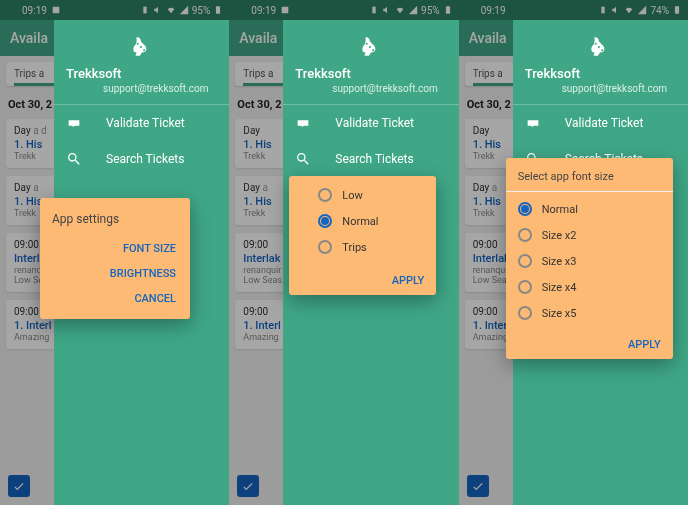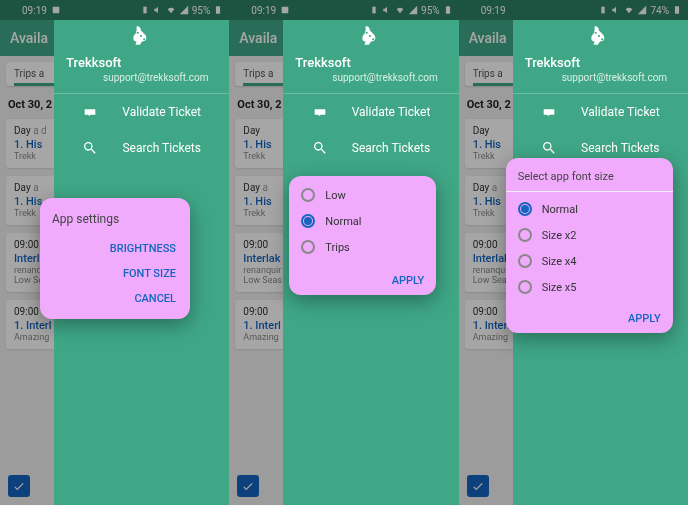--- a/index.html
+++ b/index.html
@@ -24,39 +24,39 @@
   .triptime { font-size: 10px; color: #333; }
   .triptime .sub { color: #999; font-size: 10px; }
   .triptitle { color: #1565c0; font-size: 11px; font-weight: 500; margin-top: 2px; }
   .tripmeta { color: #888; font-size: 9px; line-height: 1.2; }
 
   .checkrow { position:absolute; bottom:8px; left:8px; width:22px; height:22px; background:#1565c0; border-radius:3px; display:flex; align-items:center; justify-content:center; }
   .checkrow svg { width:14px; height:14px; fill:#fff; }
 
   
   .scrim { position:absolute; inset:0; background: rgba(0,0,0,0.35); }
-  .drawer { position:absolute; top:20px; left:54px; right:0; bottom:0; background:#3fa786; color:#fff; padding-top:3px; }
+  .drawer { position:absolute; top:20px; left:54px; right:0; bottom:0; background:#3fa786; color:#fff; padding-top:14px; }
   .drawer .logo { display:flex; justify-content:center; margin-bottom:6px; }
   .drawer .brand { padding: 0 12px 10px 12px; border-bottom: 1px solid rgba(255,255,255,0.25); }
   .drawer .brand .title { font-size:13px; font-weight:500; }
   .drawer .brand .sub { font-size:10px; color:#d9efe7; margin-top:2px;margin-left:37px; }
-  .drawer .ditem { display:flex; align-items:center; gap:24px; padding: 10px 12px; font-size:12px;justify-content:center; }
+  .drawer .ditem { display:flex; align-items:center; gap:24px; padding: 10px 12px; font-size:12px; }
   .drawer .ditem svg { width:16px; height:16px; fill:#fff; }
 
   
-  .dialog { position:absolute; background:#f0abfc; border-radius:12px; box-shadow: 0 6px 20px rgba(0,0,0,0.35); }
+  .dialog { position:absolute; background:#fdba74; border-radius:3px; box-shadow: 0 6px 20px rgba(0,0,0,0.35); }
   .dlg1 { left:40px; top:198px; width:150px; }
   .dlg1 .dtitle { font-size:12px; color:#444; padding:14px 12px 6px 12px; }
   .dlg1 .dactions { display:flex; flex-direction:column; align-items:flex-end; padding: 4px 8px 8px 8px; }
   .dlg1 .dactions .act { color:#1565c0; font-size:11px; font-weight:500; padding:6px 6px; cursor:pointer; }
 
   .dlg2 { left:60px; top:176px; width:147px; }
   .dlg2 .dtitle { font-size:11px; color:#444; padding:12px 12px 8px 12px; border-bottom:1px solid #eee; }
   .dlg2 .opts { padding:6px 0; }
-  .dlg2 .opt { display:flex; align-items:center; gap:10px; padding:6px 12px; font-size:11px; color:#333; }
+  .dlg2 .opt { display:flex; align-items:center; gap:10px; padding:6px 29px; font-size:11px; color:#333; }
   .radio { width:14px; height:14px; border:2px solid #888; border-radius:50%; display:flex; align-items:center; justify-content:center; flex:0 0 14px; }
   .radio.sel { border-color:#1565c0; }
   .radio.sel::after { content:""; width:8px; height:8px; background:#1565c0; border-radius:50%; }
   .dlg2 .apply, .dlg3 .apply { text-align:right; padding:8px 12px; color:#1565c0; font-size:11px; font-weight:500; cursor:pointer; }
 
   .dlg3 { left:47px; top:158px; width:167px; }
   .dlg3 .dtitle { font-size:11px; color:#444; padding:12px 12px 8px 12px; border-bottom:1px solid #eee; }
   .dlg3 .opts { padding:4px 0; }
   .dlg3 .opt { display:flex; align-items:center; gap:10px; padding:6px 12px; font-size:11px; color:#333; }
 
@@ -153,22 +153,22 @@
         <svg viewBox="0 0 24 24">
           <path d="M15.5 14h-.8l-.3-.3a6.5 6.5 0 10-.7.7l.3.3v.8l5 5 1.5-1.5zm-6 0a4.5 4.5 0 110-9 4.5 4.5 0 010 9z"></path>
         </svg>
         <span>Search Tickets</span>
       </div>
   </div>
 
   <div class="dialog dlg1">
     <div class="dtitle">App settings</div>
     <div class="dactions">
+      <div class="act">FONT SIZE</div>
       <div class="act">BRIGHTNESS</div>
-      <div class="act">FONT SIZE</div>
       <div class="act">CANCEL</div>
     </div>
   </div>
 </div>
 
 <div class="phone">
   <div class="statusbar">
     <div class="left">
         <span>09:19</span>
         <svg viewBox="0 0 24 24">
@@ -373,20 +373,24 @@
       <div class="opt">
           <div class="radio sel"></div>
           <span>Normal</span>
         </div>
       <div class="opt">
           <div class="radio"></div>
           <span>Size x2</span>
         </div>
       <div class="opt">
           <div class="radio"></div>
+          <span>Size x3</span>
+        </div>
+      <div class="opt">
+          <div class="radio"></div>
           <span>Size x4</span>
         </div>
       <div class="opt">
           <div class="radio"></div>
           <span>Size x5</span>
         </div>
     </div>
     <div class="apply">APPLY</div>
   </div>
 </div>

